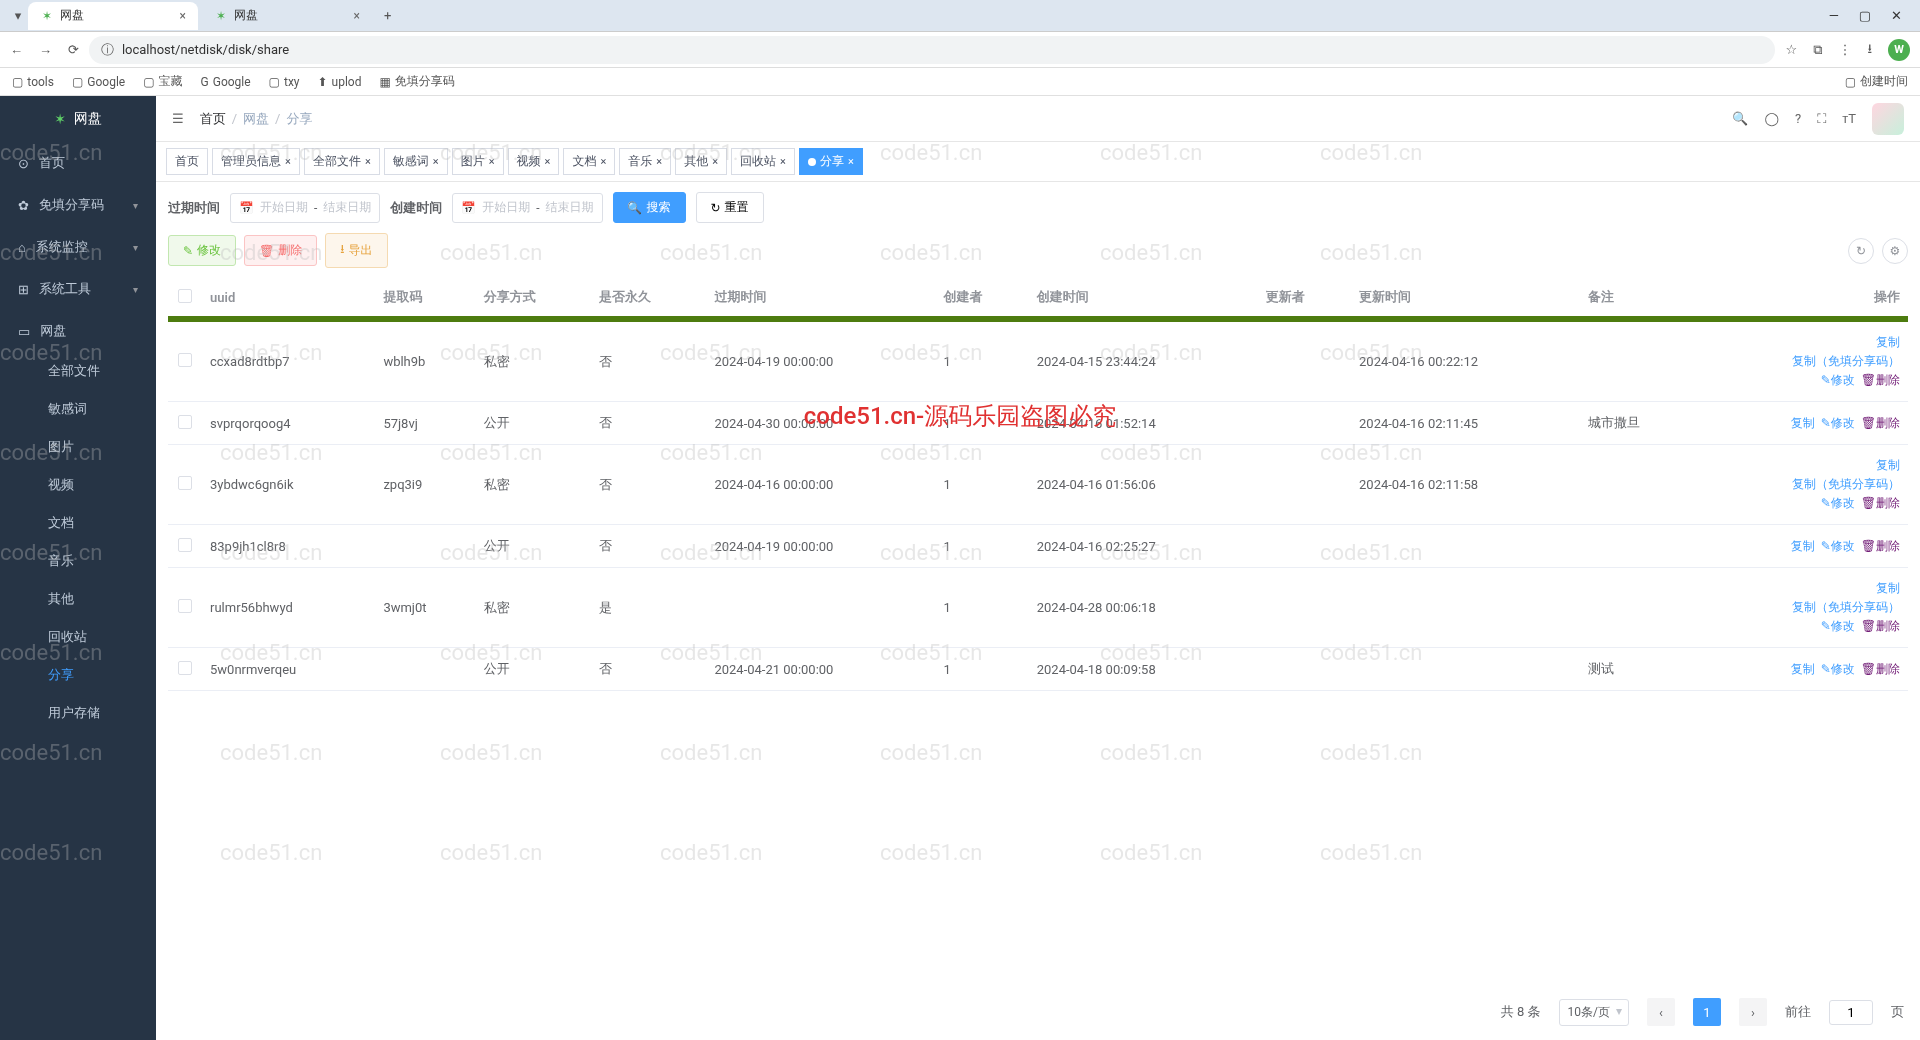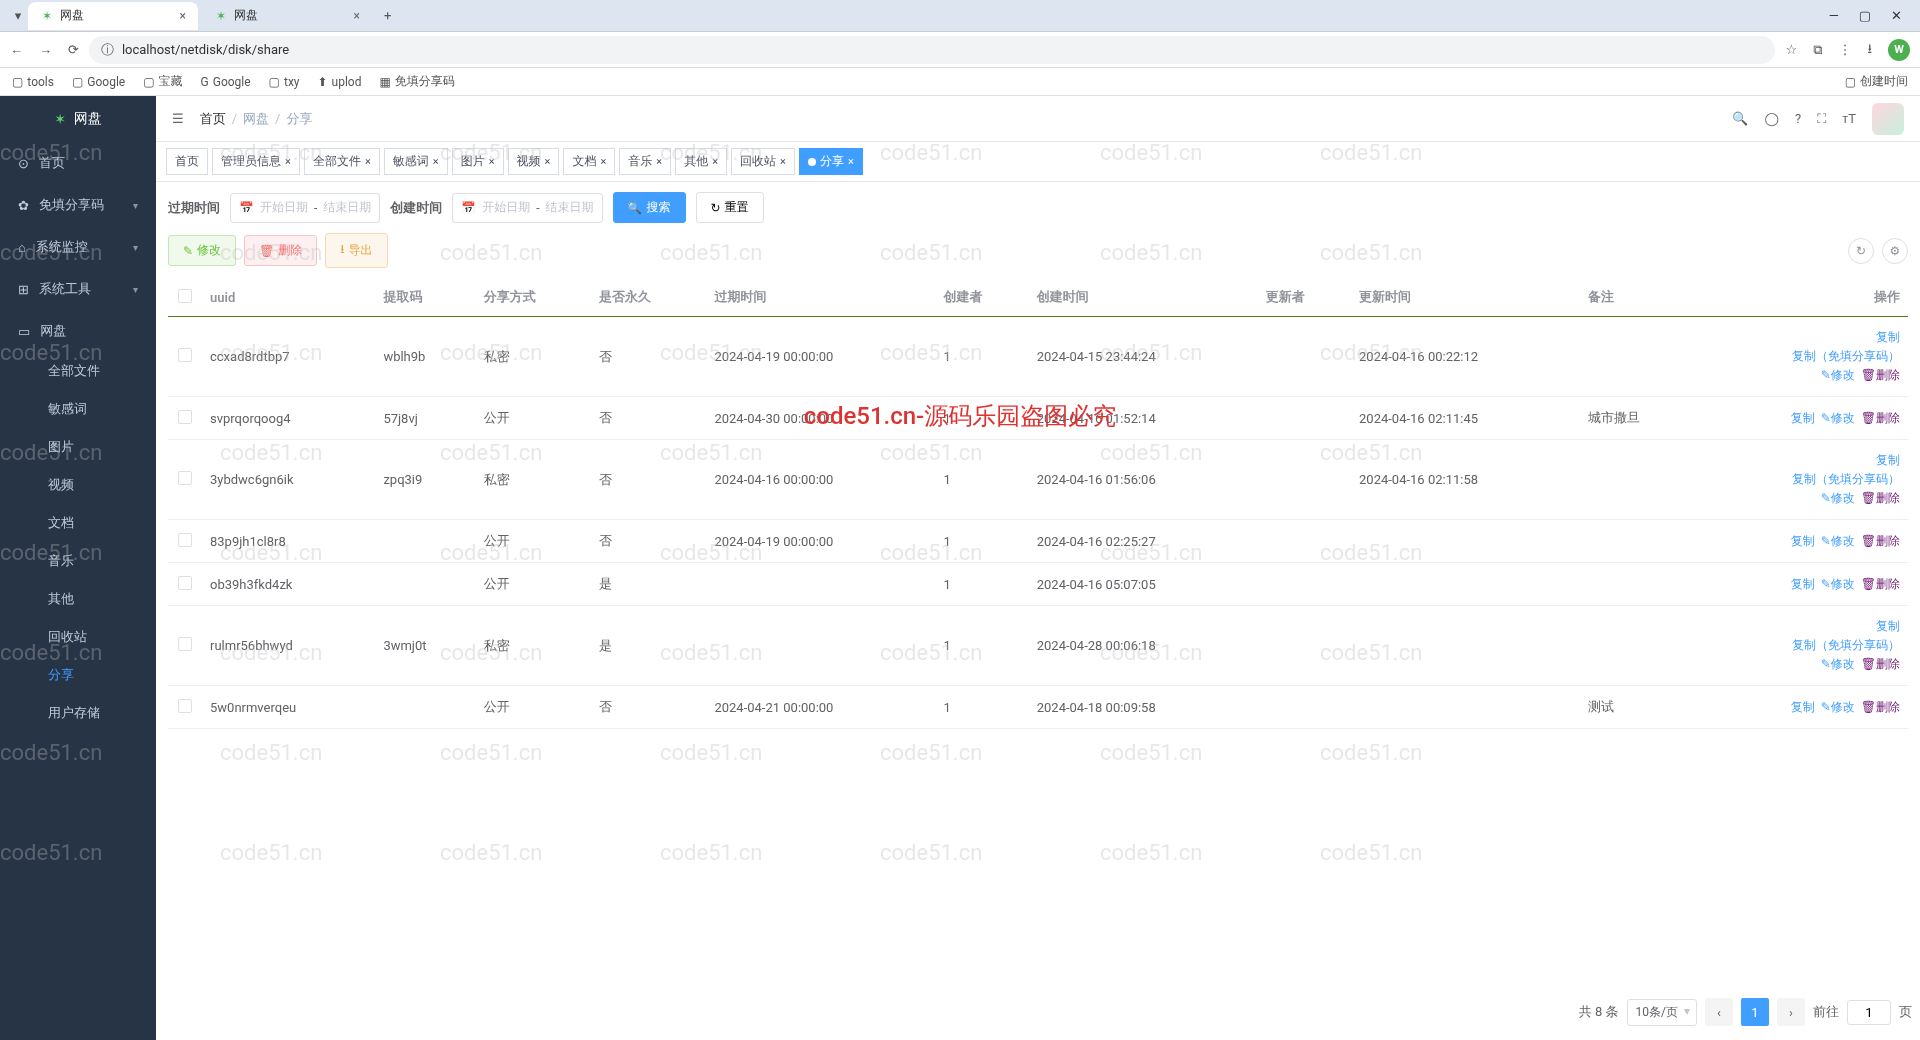--- a/index.html
+++ b/index.html
@@ -51,28 +51,28 @@
 .btn{padding:6px 14px;border-radius:3px;border:1px solid #dcdfe6;background:#fff;font-size:12px;cursor:pointer;display:inline-flex;align-items:center;gap:4px}
 .btn.primary{background:#409eff;border-color:#409eff;color:#fff}
 .btn.plain-success{color:#67c23a;border-color:#c2e7b0;background:#f0f9eb}
 .btn.plain-danger{color:#f56c6c;border-color:#fbc4c4;background:#fef0f0}
 .btn.plain-warning{color:#e6a23c;border-color:#f5dab1;background:#fdf6ec}
 .action-row{padding:0 12px 10px;display:flex;align-items:center;gap:8px}
 .action-row .spacer{flex:1}
 .circle-btn{width:26px;height:26px;border:1px solid #dcdfe6;border-radius:50%;display:flex;align-items:center;justify-content:center;cursor:pointer;color:#909399;font-size:12px}
 table{width:100%;border-collapse:collapse;font-size:13px}
 thead{background:#fff}
-th{padding:10px 8px;text-align:left;color:#909399;font-weight:600;border-bottom:1px solid #4d7c0f;font-size:13px}
+th{padding:10px 8px;text-align:left;color:#909399;font-weight:600;border-bottom:6px solid #4d7c0f;font-size:13px}
 td{padding:12px 8px;border-bottom:1px solid #ebeef5;color:#606266}
 .checkbox{width:14px;height:14px;border:1px solid #dcdfe6;border-radius:2px;display:inline-block}
 .op-links{display:flex;flex-direction:column;align-items:flex-end;gap:2px;font-size:12px}
 .op-links .line{display:flex;gap:6px}
 .op-link{color:#409eff;cursor:pointer}
 .op-link.danger{color:#701a75}
-.pagination{padding:14px 8px;display:flex;align-items:center;justify-content:flex-end;gap:8px;font-size:13px;color:#606266}
+.pagination{padding:14px 16px;display:flex;align-items:center;justify-content:flex-end;gap:18px;font-size:13px;color:#606266}
 .pag-select{border:1px solid #dcdfe6;padding:4px 18px 4px 8px;border-radius:3px;font-size:12px;color:#606266;position:relative}
 .pag-select:after{content:"▾";position:absolute;right:6px;color:#c0c4cc}
 .pag-btn{width:28px;height:28px;border:none;background:#f4f4f5;border-radius:2px;display:flex;align-items:center;justify-content:center;cursor:pointer;color:#606266}
 .pag-btn.active{background:#409eff;color:#fff}
 .pag-input{width:44px;border:1px solid #dcdfe6;border-radius:3px;padding:4px;text-align:center}
 .watermark{position:fixed;pointer-events:none;color:#bbb;font-size:22px;opacity:.35}
 .wm-red{position:fixed;top:400px;left:50%;transform:translateX(-50%);color:#e03131;font-size:24px;pointer-events:none;font-weight:500}
 .table-wrap{flex:1;overflow:auto;padding:0 12px}
 th:first-child,td:first-child{width:34px;text-align:center}
 th:last-child,td:last-child{text-align:right}
@@ -366,42 +366,20 @@
             </tr>
             <tr>
               <td><span class="checkbox"></span></td>
   <td>83p9jh1cl8r8</td>
   <td></td>
   <td>公开</td>
   <td>否</td>
   <td>2024-04-19 00:00:00</td>
   <td>1</td>
   <td>2024-04-16 02:25:27</td>
-  <td></td>
-  <td></td>
-  <td></td>
-  <td>
-                <div class="op-links">
-                  <div class="line">
-                    <span class="op-link">复制</span>
-                    <span class="op-link">✎修改</span>
-                    <span class="op-link danger">🗑删除</span>
-                  </div>
-                </div>
-              </td>
-            </tr>
-            <tr>
-              <td><span class="checkbox"></span></td>
-  <td>ob39h3fkd4zk</td>
-  <td></td>
-  <td>公开</td>
-  <td>是</td>
-  <td></td>
-  <td>1</td>
-  <td>2024-04-16 05:07:05</td>
   <td></td>
   <td></td>
   <td></td>
   <td>
                 <div class="op-links">
                   <div class="line">
                     <span class="op-link">复制</span>
                     <span class="op-link">✎修改</span>
                     <span class="op-link danger">🗑删除</span>
                   </div>

